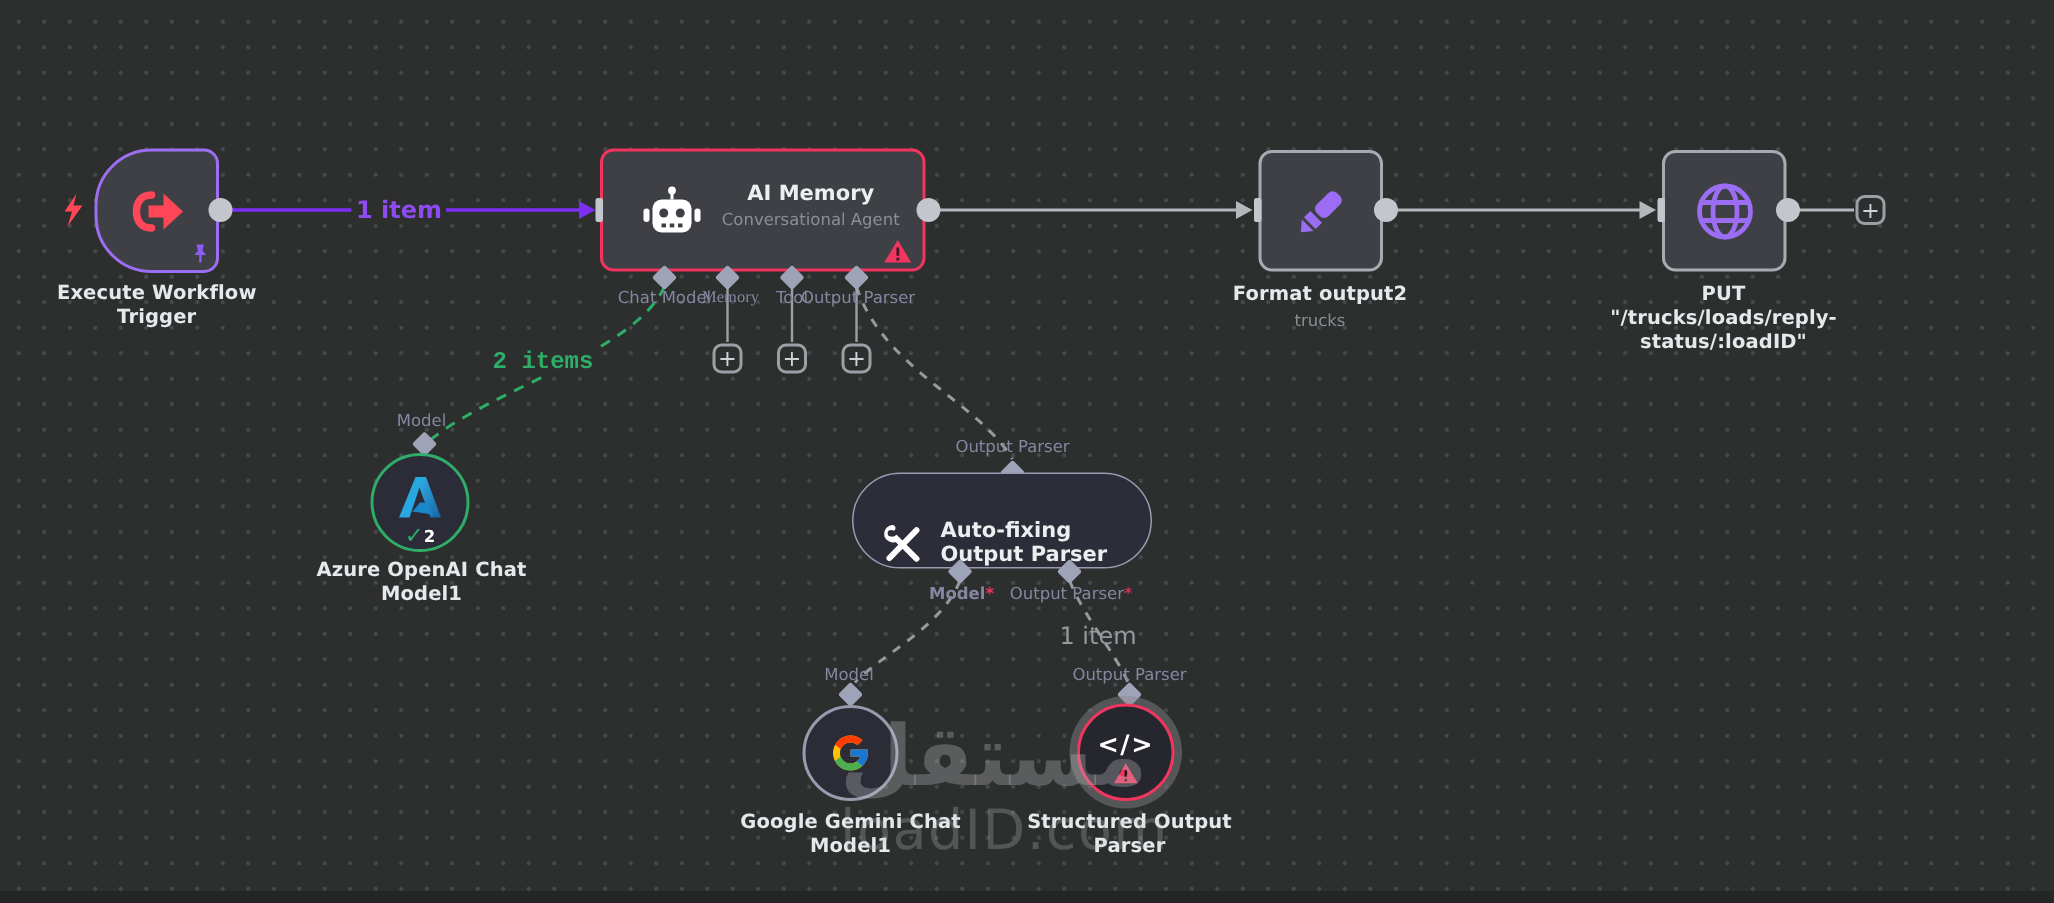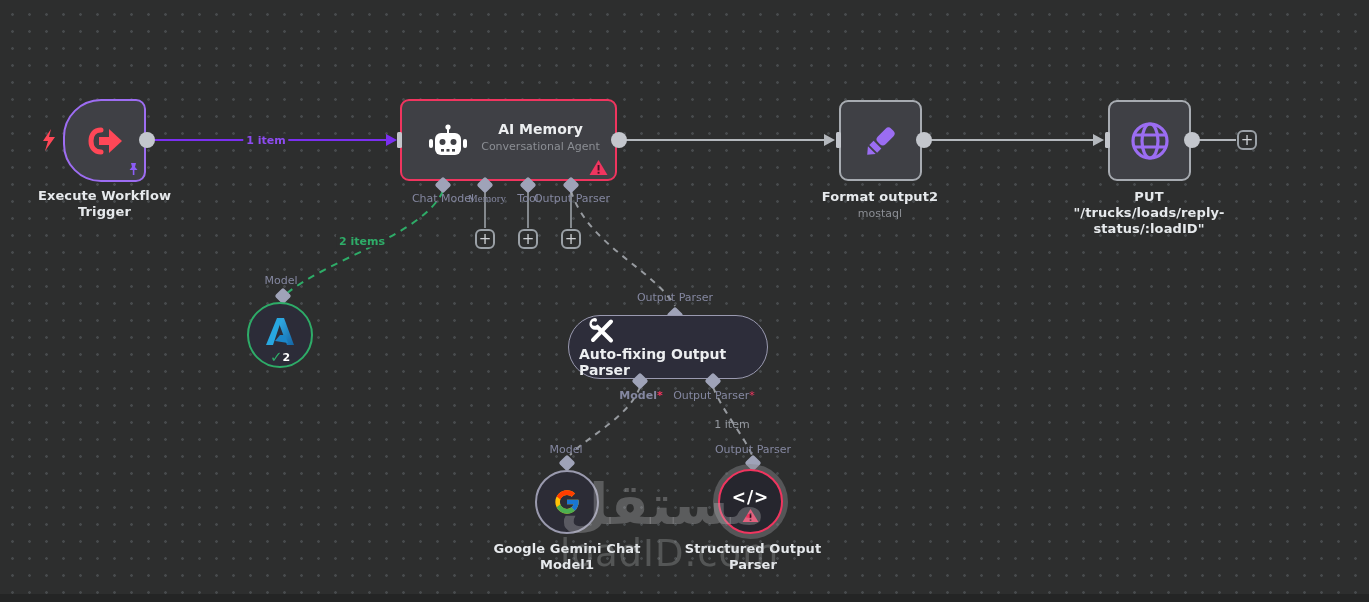--- a/index.html
+++ b/index.html
@@ -13,21 +13,21 @@
 
   .node { position:absolute; background:#3f4045; }
   .rect-node { width:83px; height:81px; border:2px solid #a7abb1; border-radius:9px;
     display:flex; align-items:center; justify-content:center; }
   .node-label { position:absolute; text-align:center; color:#e6e9ec; font-size:13px;
     font-weight:700; line-height:1.22; letter-spacing:.1px; }
   .node-sub { position:absolute; text-align:center; color:#8b8e94; font-size:11px; font-weight:400; }
   .port-label { position:absolute; transform:translateX(-50%); white-space:nowrap;
     color:#8487a0; font-size:11px; font-weight:400; }
   .req { color:#f0355f; }
-  .edge-label { position:absolute; transform:translate(-50%,-50%); font-size:11px;
+  .edge-label { position:absolute; transform:translate(-50%,-50%); font-size:16px;
     font-weight:600; background:#2d2e2e; padding:0 3px; white-space:nowrap; }
   .purple-text { color:#8d4bf0; }
   .green-text { color:#2eac68; }
   .gray-text { color:#9599a0; background:transparent; font-weight:400; }
 
   .diamond { position:absolute; width:12px; height:12px; background:#9fa3b8;
     border-radius:2px; transform:rotate(45deg); }
   .out-dot { position:absolute; width:16px; height:16px; border-radius:50%; background:#c3c6cc; }
   .in-bar { position:absolute; width:5px; height:16px; border-radius:1.5px; background:#c3c6cc; }
   .plus-btn { position:absolute; width:20px; height:20px; border:2px solid #9aa0a6;
@@ -39,21 +39,21 @@
   #trigger-node { left:63px; top:99px; width:83px; height:83px;
     border:2px solid #9d6df2; border-radius:38px 10px 10px 38px;
     display:flex; align-items:center; justify-content:center; }
   #agent-node { left:400px; top:99px; width:217px; height:82px;
     border:2px solid #f0355f; border-radius:9px; }
   #agent-title-block { position:absolute; left:72px; right:8px; top:20px; text-align:center; }
   #agent-title { color:#eceef0; font-size:14px; font-weight:700; }
   #agent-sub { color:#8b8e94; font-size:11px; margin-top:3px; }
 
   #autofix-node { left:568px; top:315px; width:200px; height:64px; border-radius:32px;
-    border:1.5px solid #9a9ab0; background:#2d2d3a; display:flex; align-items:flex-start;flex-direction:column; }
+    border:1.5px solid #9a9ab0; background:#2d2d3a; display:flex; align-items:flex-end; }
   #autofix-title { color:#eceef0; font-size:14px; font-weight:700; line-height:1.15;
     margin-left:10px; padding-right:14px; }
 
   #azure-node { left:247px; top:302px; width:66px; height:66px;
     border:2.5px solid #2eac68; background:#2c2c38; }
   #azure-badge { position:absolute; bottom:1px; left:50%; transform:translateX(-50%);
     display:flex; align-items:center; line-height:1; }
   #azure-badge .chk { color:#2eac68; font-size:15px; font-weight:700; }
   #azure-badge .cnt { color:#fff; font-size:11px; font-weight:700; }
 
@@ -99,21 +99,21 @@
     <path d="M443 191 C 423 235, 330 258, 286 294" stroke="#2eac68" stroke-width="2" stroke-dasharray="7 6" fill="none"></path>
 
     <path d="M571 191 C 588 245, 652 268, 675 306" stroke="#a9adb3" stroke-width="2" stroke-dasharray="6 6" fill="none" opacity=".85"></path>
 
     <path d="M640 387 C 628 418, 588 436, 570 455" stroke="#a9adb3" stroke-width="2" stroke-dasharray="6 6" fill="none" opacity=".85"></path>
 
     <path d="M713 387 C 723 412, 744 436, 752 455" stroke="#a9adb3" stroke-width="2" stroke-dasharray="6 6" fill="none" opacity=".85"></path>
   </svg>
 
   <div class="edge-label purple-text" style="left:266px; top:140px;">1 item</div>
-  <div class="edge-label green-text" style="left:362px; top:241px;">2 items</div>
+  <div class="edge-label green-text" style="left:362px; top:241px;font-family:Liberation Mono, monospace;">2 items</div>
   <div class="edge-label gray-text" style="left:732px; top:424px;">1 item</div>
 
   <svg style="position:absolute; left:41px; top:129px;" width="16" height="22">
     <polygon points="10,0 2,12 7,12 4,22 14,8 8,8" fill="#ff4757"></polygon>
   </svg>
   <div class="node" id="trigger-node">
     <svg width="40" height="30" viewBox="0 0 40 30">
       <path d="M16 4 C 9 4, 6 9, 6 15 C 6 21, 9 26, 16 26" stroke="#ff4757" stroke-width="5" fill="none" stroke-linecap="round"></path>
       <rect x="14" y="11" width="12" height="8" fill="#ff4757"></rect>
       <polygon points="24,3 24,27 37,15" fill="#ff4757"></polygon>
@@ -171,21 +171,21 @@
       <g transform="rotate(45 20 20)">
         <rect x="14.5" y="4" width="11" height="19" rx="4" fill="#9b6df2"></rect>
         <rect x="14.5" y="25" width="11" height="6" fill="#9b6df2"></rect>
         <polygon points="14.5,33 25.5,33 20,39.5" fill="#9b6df2"></polygon>
       </g>
     </svg>
   </div>
   <div class="in-bar" style="left:836px; top:132px;"></div>
   <div class="out-dot" style="left:916px; top:132px;"></div>
   <div class="node-label" style="left:810px; top:189px; width:140px;">Format output2</div>
-  <div class="node-sub" style="left:810px; top:207px; width:140px;">mostaql</div>
+  <div class="node-sub" style="left:810px; top:207px; width:140px;">trucks</div>
 
   <div class="node rect-node" style="left:1108px; top:100px;">
     <svg width="44" height="44" viewBox="0 0 44 44">
       <circle cx="22" cy="22" r="17" stroke="#9b6df2" stroke-width="3.2" fill="none"></circle>
       <ellipse cx="22" cy="22" rx="8" ry="17" stroke="#9b6df2" stroke-width="3.2" fill="none"></ellipse>
       <line x1="5" y1="16" x2="39" y2="16" stroke="#9b6df2" stroke-width="3.2"></line>
       <line x1="5" y1="28" x2="39" y2="28" stroke="#9b6df2" stroke-width="3.2"></line>
     </svg>
   </div>
   <div class="in-bar" style="left:1105px; top:132px;"></div>
@@ -205,20 +205,21 @@
       </defs>
       <polygon points="13,1 20,1 30,28 23,28" fill="url(#azg)"></polygon>
       <polygon points="13,1 18,1 9,28 2,28" fill="#28a7e0"></polygon>
       <polygon points="21,18 24,26 11,24 16,18" fill="#1b86c9"></polygon>
     </svg>
     <div id="azure-badge">
       <span class="chk">✓</span>
       <span class="cnt">2</span>
     </div>
   </div>
+  <div class="node-label" style="left:211px; top:373px; width:140px;">Azure OpenAI Chat Model1</div>
 
   <div class="port-label" style="left:675px; top:291px;">Output Parser</div>
   <div class="diamond" style="left:669px; top:309px;"></div>
   <div class="node" id="autofix-node">
     <svg width="30" height="30" viewBox="0 0 30 30" style="margin-left:18px; flex-shrink:0;">
       <path d="M8 4 C 4.5 4.5, 3.5 8.5, 5.5 10.5 C 7 12, 9 12, 10.5 11 L 24 24.5" stroke="#fff" stroke-width="4" fill="none" stroke-linecap="round"></path>
       <path d="M24 5.5 L 6 24" stroke="#fff" stroke-width="4" stroke-linecap="round"></path>
       <circle cx="7" cy="7.5" r="2.2" fill="#2d2d3a"></circle>
     </svg>
     <div id="autofix-title">Auto-fixing Output Parser</div>

